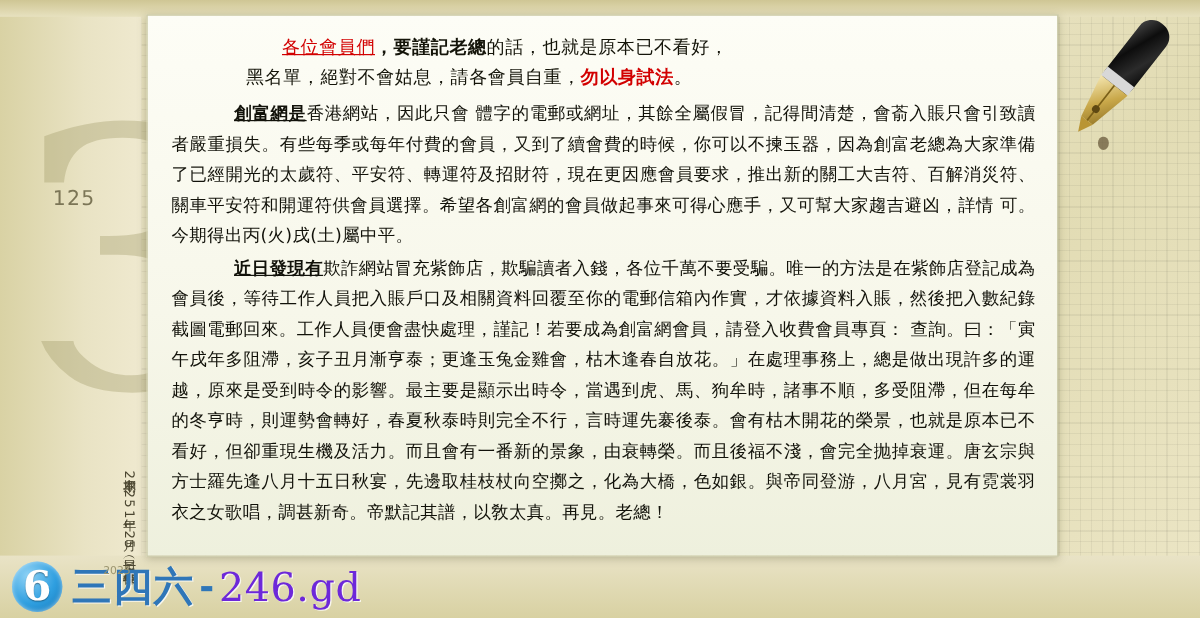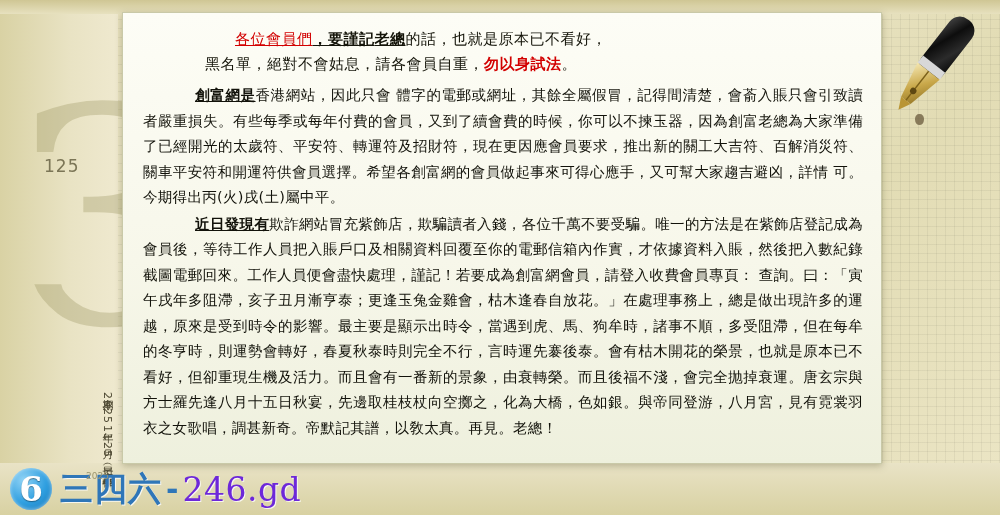--- a/index.html
+++ b/index.html
@@ -135,21 +135,20 @@
     color: #d20000;
     font-weight: normal;
     text-decoration: underline;
   }
   .hl-red-2 {
     color: #d20000;
     font-weight: bold;
   }
   .bold-u {
     font-weight: bold;
-    text-decoration: underline;
   }
 
   
   .body-text {
     margin-top: 6px;
     font-family: "DejaVu Sans", sans-serif;
     font-size: 14.5px;
     line-height: 25.5px;
     color: #12120a;
     letter-spacing: 0.3px;

